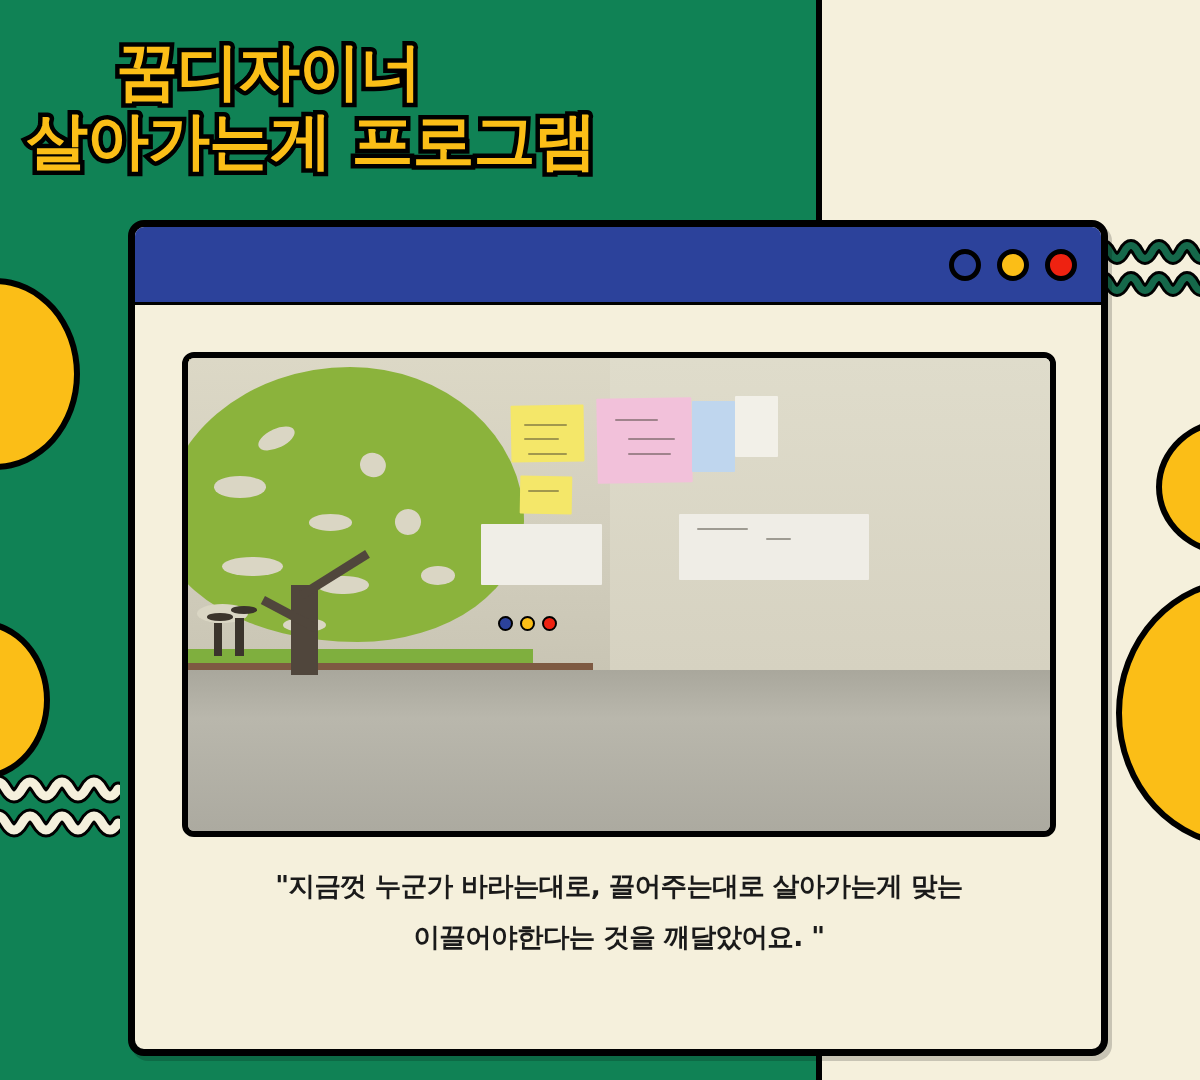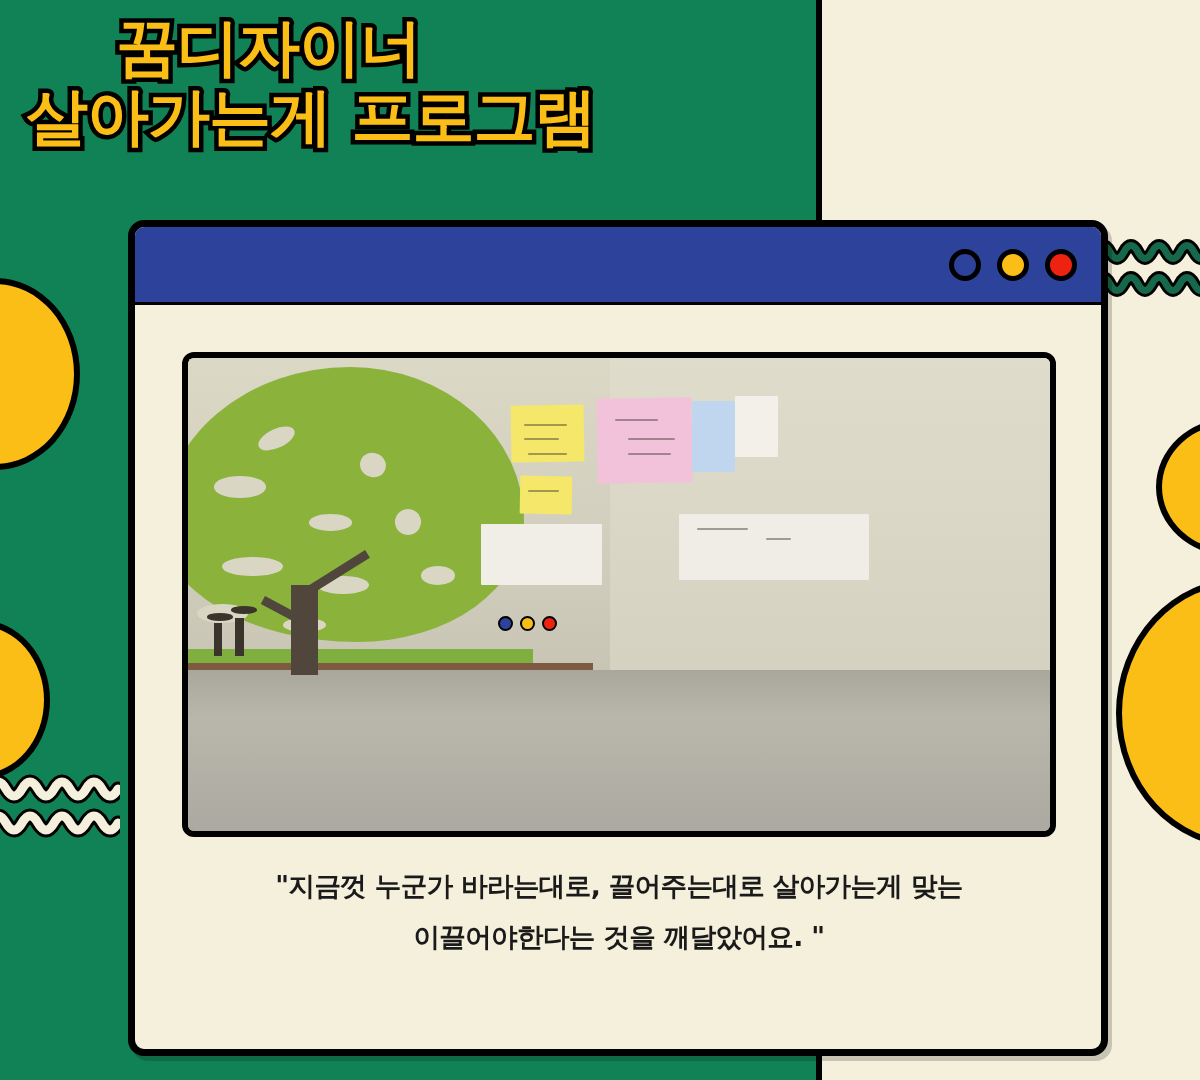--- a/index.html
+++ b/index.html
@@ -45,20 +45,21 @@
     font-family:"DejaVu Sans", sans-serif;
     font-weight:bold;
     font-size:62px;
     letter-spacing:-1px;
     color:#FBBE17;
     -webkit-text-stroke:9px #000;
     paint-order:stroke fill;
     text-shadow:
       3px 3px 0 #000, -3px 3px 0 #000, 3px -3px 0 #000, -3px -3px 0 #000;
     white-space:nowrap;
+    margin-top:24px;
   }
   .headline .ln.l1{ padding-left:102px; }
   .headline .ln.l2{ padding-left:12px; margin-top:8px; }
 
   
   .window{
     position:absolute; left:128px; top:220px; width:980px; height:836px;
     background:#F5F0DC;
     border:7px solid #000;
     border-radius:16px;

